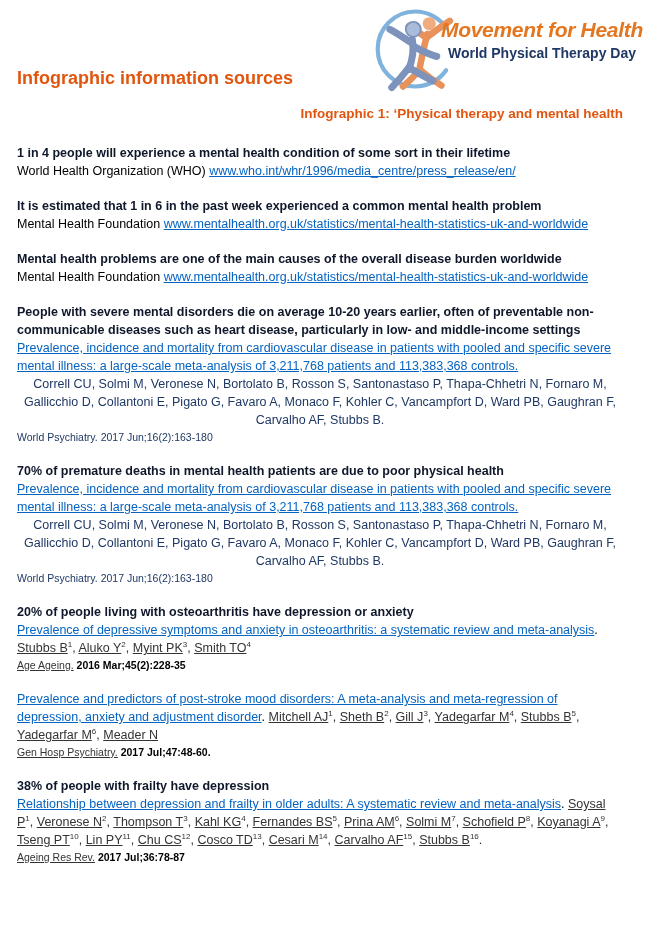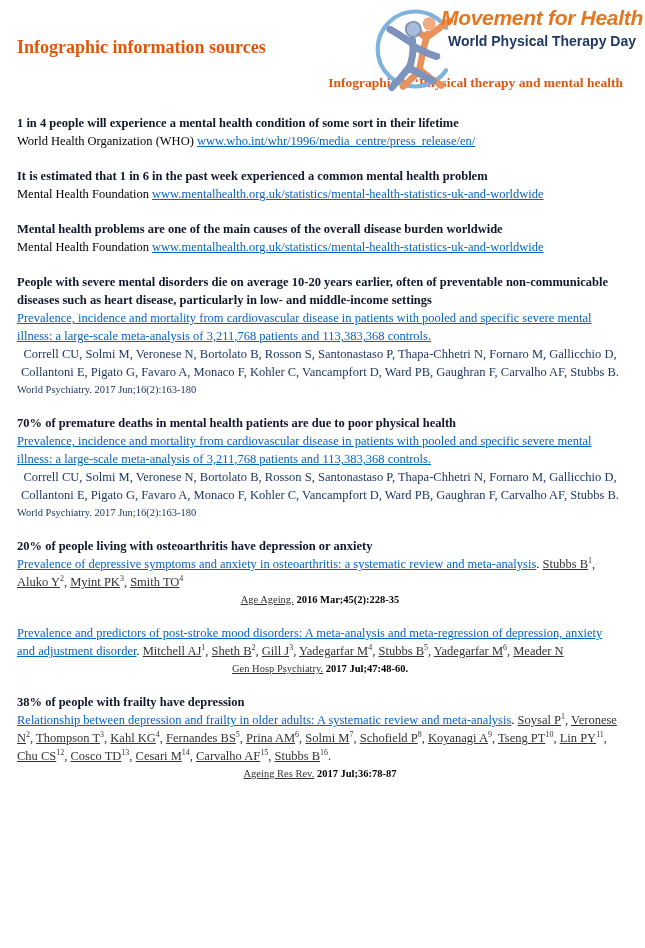--- a/index.html
+++ b/index.html
@@ -2,26 +2,26 @@
 <html><head>
 <meta charset="utf-8">
 <style>
   * { margin:0; padding:0; box-sizing:border-box; }
   html,body { background:#fff; }
   body {
     width:645px; height:948px;
     font-family:"Liberation Sans","DejaVu Sans",sans-serif;
     color:#000; position:relative; overflow:hidden;
   }
-  .page { padding:37px 22px 0 17px;font-family:Liberation Serif, serif; }
+  .page { padding:68px 22px 0 17px; }
 
   
   .logo { position:absolute; top:4px; right:2px; display:flex; align-items:flex-start; }
   .logo-icon { width:94px; height:90px; flex:0 0 auto; }
-  .logo-text { margin-left:-24px; margin-top:2px; text-align:center; }
+  .logo-text { margin-left:-24px; margin-top:14px; text-align:center; }
   .logo-title {
     font-size:21px; font-weight:bold; font-style:italic;
     color:#E4761F; letter-spacing:-0.3px; white-space:nowrap;
   }
   .logo-sub {
     font-size:14px; font-weight:bold; color:#1F3864;
     margin-top:3px; white-space:nowrap;
   }
 
   
@@ -29,21 +29,21 @@
   h2.subtitle { font-size:13.5px; font-weight:bold; color:#E1560E; margin:0 0 23px 0;text-align:right; }
 
   
   .entry { margin-bottom:17px; max-width:612px; }
   .entry p { font-size:12.5px; line-height:18px; }
   .statement { font-weight:bold; color:#0f172a; }
   .plain { color:#000; }
   .link { color:#0563C1; text-decoration:underline; cursor:pointer; }
   .authors-navy { color:#1F3864;text-align:center; }
   .journal-navy { font-size:10.5px !important; line-height:15px !important; color:#1F3864; margin-top:1px; }
-  .journal { font-size:10.5px !important; line-height:15px !important; margin-top:1px;text-align:center; }
+  .journal { font-size:10.5px !important; line-height:15px !important; margin-top:1px; }
   .j-name { color:#333333; text-decoration:underline; cursor:pointer; }
   .j-rest { color:#000; font-weight:bold; }
   .authors-gray { color:#333333; }
   .a-name { color:#333333; text-decoration:underline; cursor:pointer;margin-top:23px; }
   .authors-gray sup, .cite sup { font-size:8px; vertical-align:super; line-height:0; text-decoration:none; }
 </style>
 </head>
 <body>
 
 <div class="logo">

